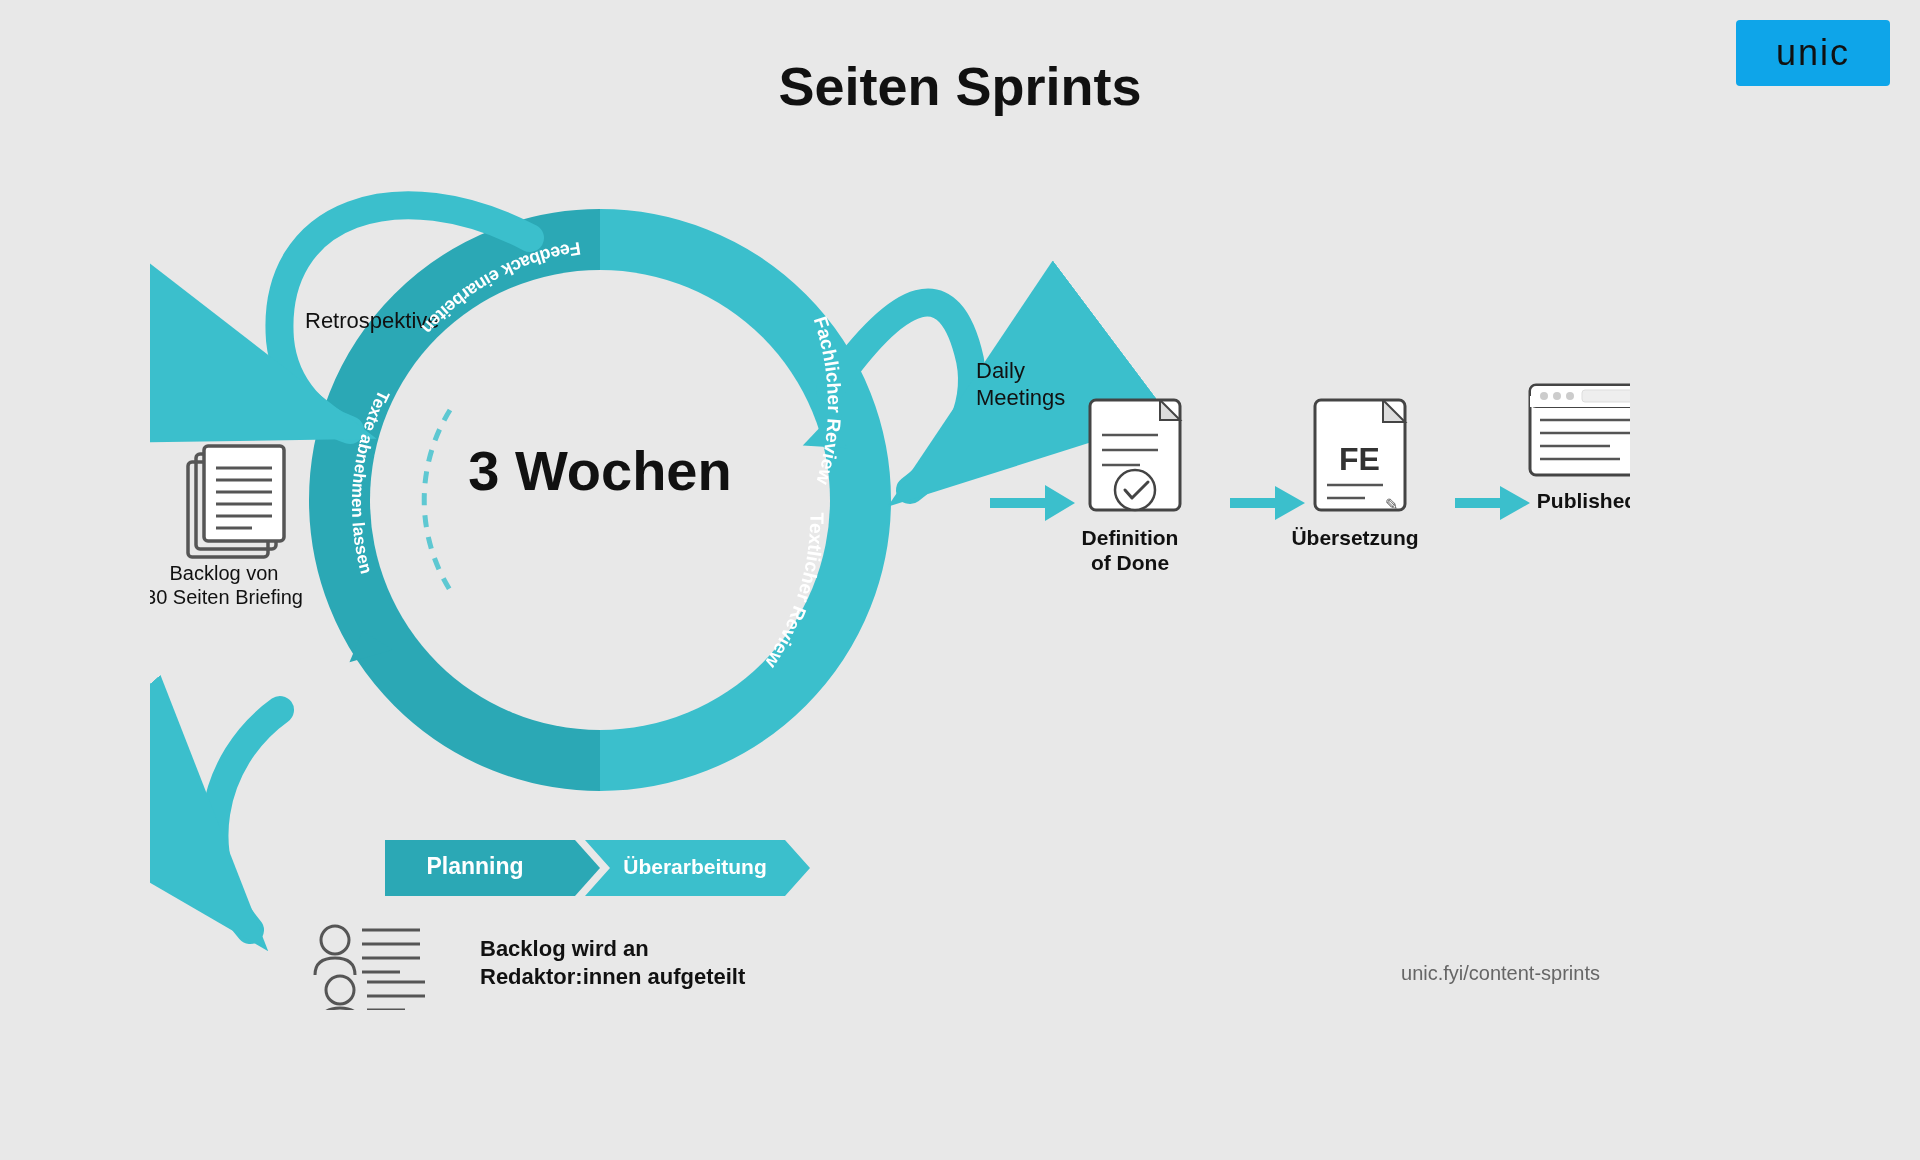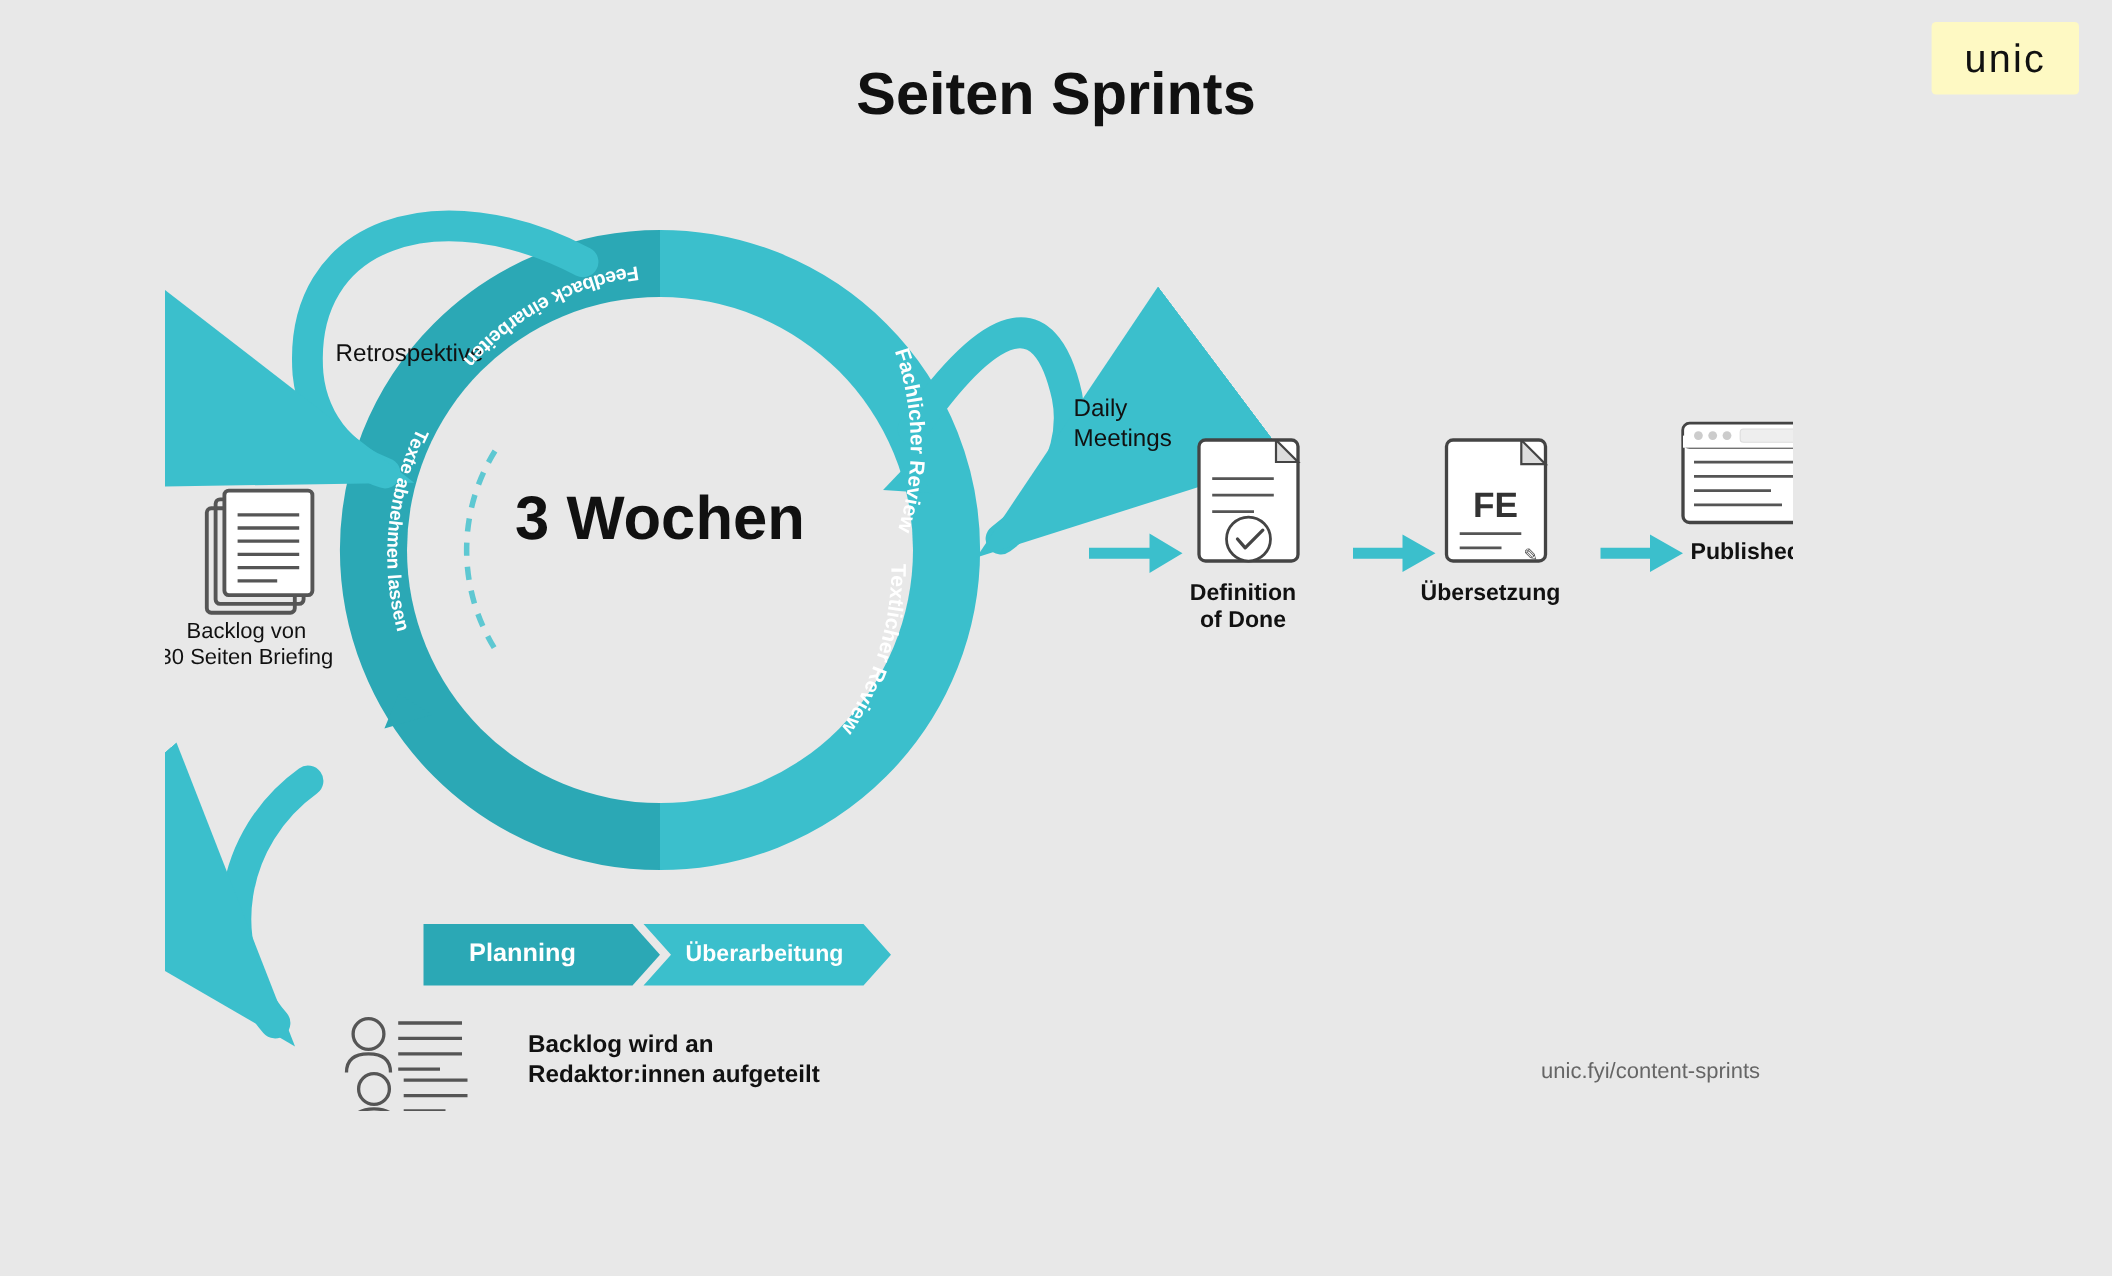--- a/index.html
+++ b/index.html
@@ -10,22 +10,22 @@
       font-family: 'Arial', sans-serif;
       overflow: hidden;
       position: relative;
     }
 
     
     .logo-box {
       position: absolute;
       top: 20px;
       right: 30px;
-      background: #fef9c3;
-      padding: 12px 30px;
+      background: #0ea5e9;
+      padding: 12px 40px;
       border-radius: 4px;
     }
     .logo-text {
       font-size: 36px;
       font-weight: 300;
       letter-spacing: 2px;
       color: #111;
     }
 
     

